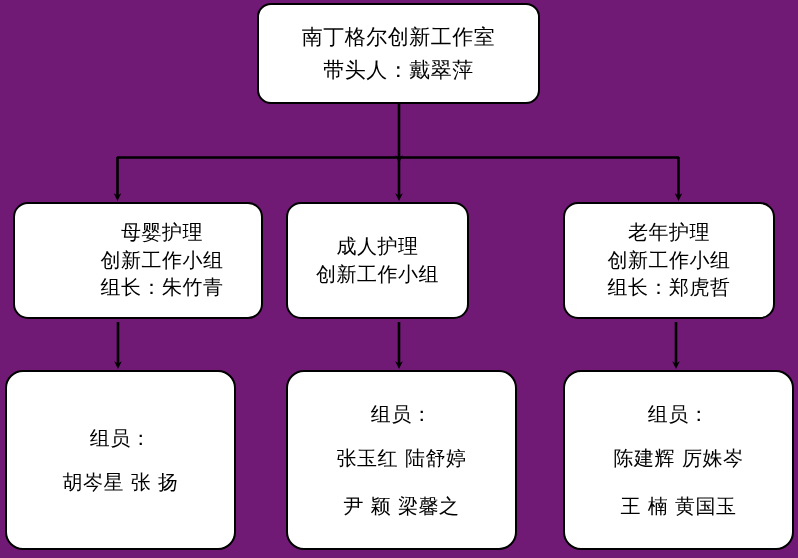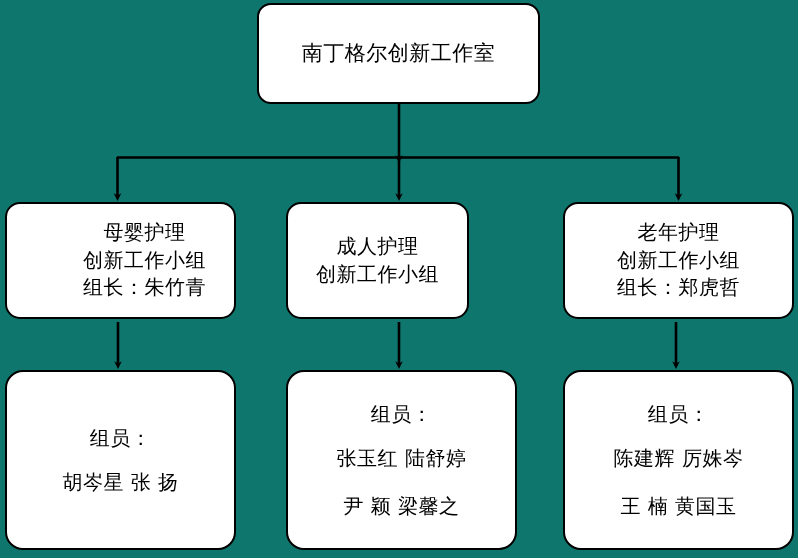--- a/index.html
+++ b/index.html
@@ -7,21 +7,21 @@
     padding: 0;
     background: #ffffff;
   }
   body {
     font-family: "DejaVu Sans", "Liberation Sans", sans-serif;
   }
   #chart-root {
     position: relative;
     width: 798px;
     height: 558px;
-    background: #0f766e;
+    background: #701a75;
     overflow: hidden;
   }
   .node-box {
     position: absolute;
     box-sizing: border-box;
     border: 2.5px solid #000000;
     border-radius: 16px;
     background: #ffffff;
     display: flex;
     flex-direction: column;
@@ -47,23 +47,23 @@
   }
   #node-root .node-line { font-size: 21px; line-height: 1.55; }
 
   
   .group-box {
     top: 202px;
     height: 117px;
     border-radius: 15px;
   }
   .group-box .node-line { font-size: 20px; line-height: 1.38; }
-  #node-group-0 { left: 5px;   width: 231px; padding-left: 48px; }
+  #node-group-0 { left: 13px;   width: 250px; padding-left: 48px; }
   #node-group-1 { left: 286px; width: 183px; }
-  #node-group-2 { left: 563px; width: 231px; }
+  #node-group-2 { left: 563px; width: 212px; }
 
   
   .member-box {
     top: 370px;
     height: 180px;
     border-radius: 18px;
     justify-content: center;
   }
   .member-box .node-line { font-size: 20px; }
   .member-box .members-title { margin-bottom: 18px; }
@@ -105,20 +105,21 @@
 
     <line x1="678.5" y1="157" x2="678.5" y2="197" stroke="#000000" stroke-width="2.6" marker-end="url(#arrowhead)"></line>
 
     <line x1="118" y1="322" x2="118" y2="365" stroke="#000000" stroke-width="2.6" marker-end="url(#arrowhead)"></line>
     <line x1="399" y1="322" x2="399" y2="365" stroke="#000000" stroke-width="2.6" marker-end="url(#arrowhead)"></line>
     <line x1="676" y1="322" x2="676" y2="365" stroke="#000000" stroke-width="2.6" marker-end="url(#arrowhead)"></line>
   </svg>
 
   <div class="node-box" id="node-root">
     <span class="node-line">南丁格尔创新工作室</span>
+    <span class="node-line">带头人：戴翠萍</span>
   </div>
 
   <div class="node-box group-box" id="node-group-0">
     <span class="node-line">母婴护理</span>
     <span class="node-line">创新工作小组</span>
     <span class="node-line">组长：朱竹青</span>
   </div>
 
   <div class="node-box group-box" id="node-group-1">
     <span class="node-line">成人护理</span>

